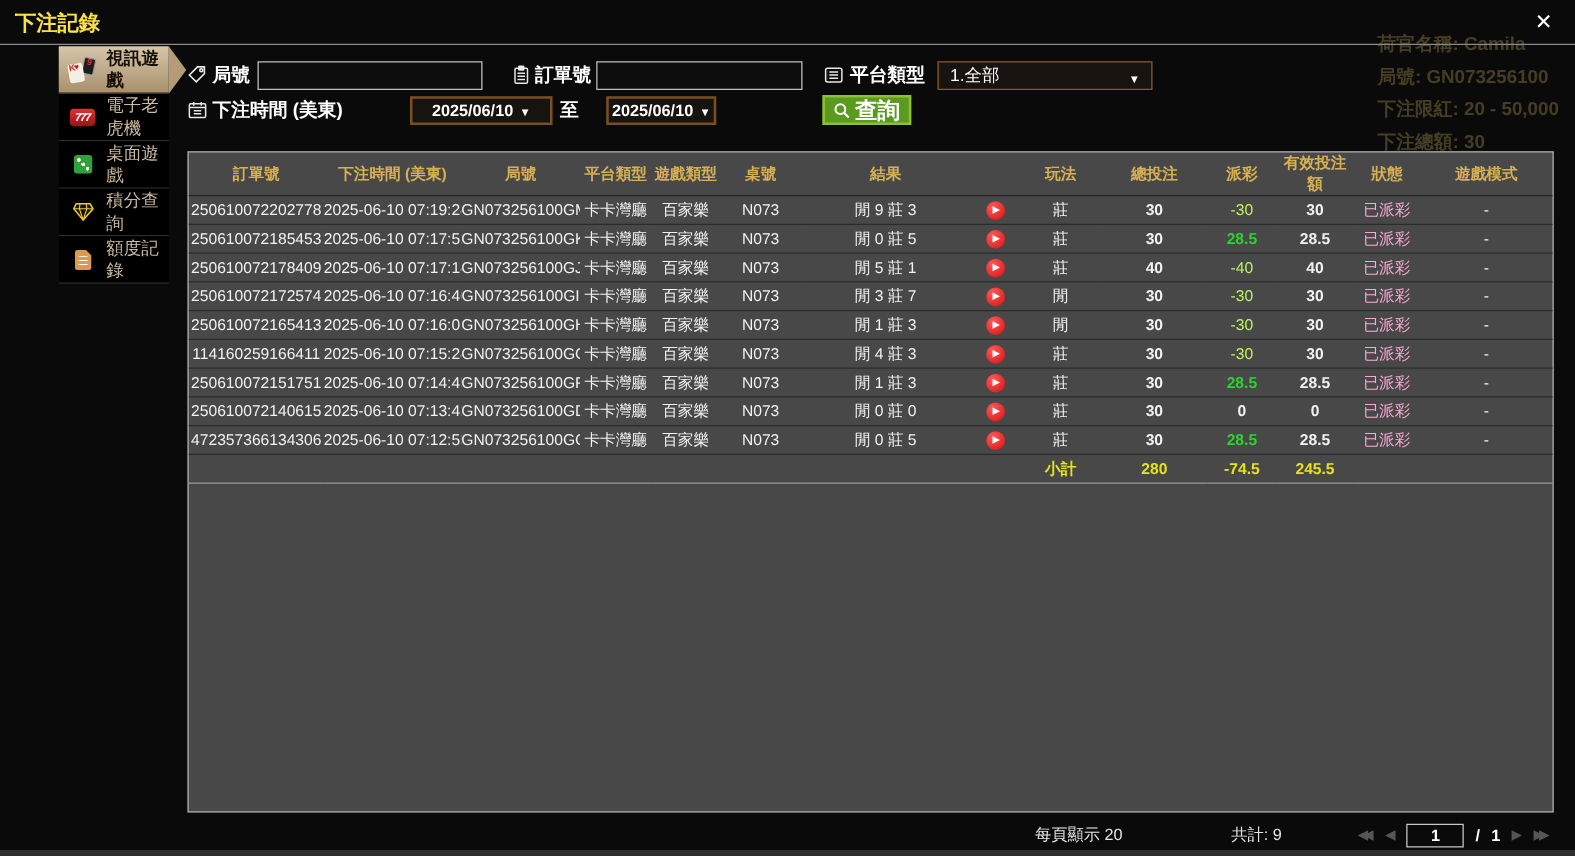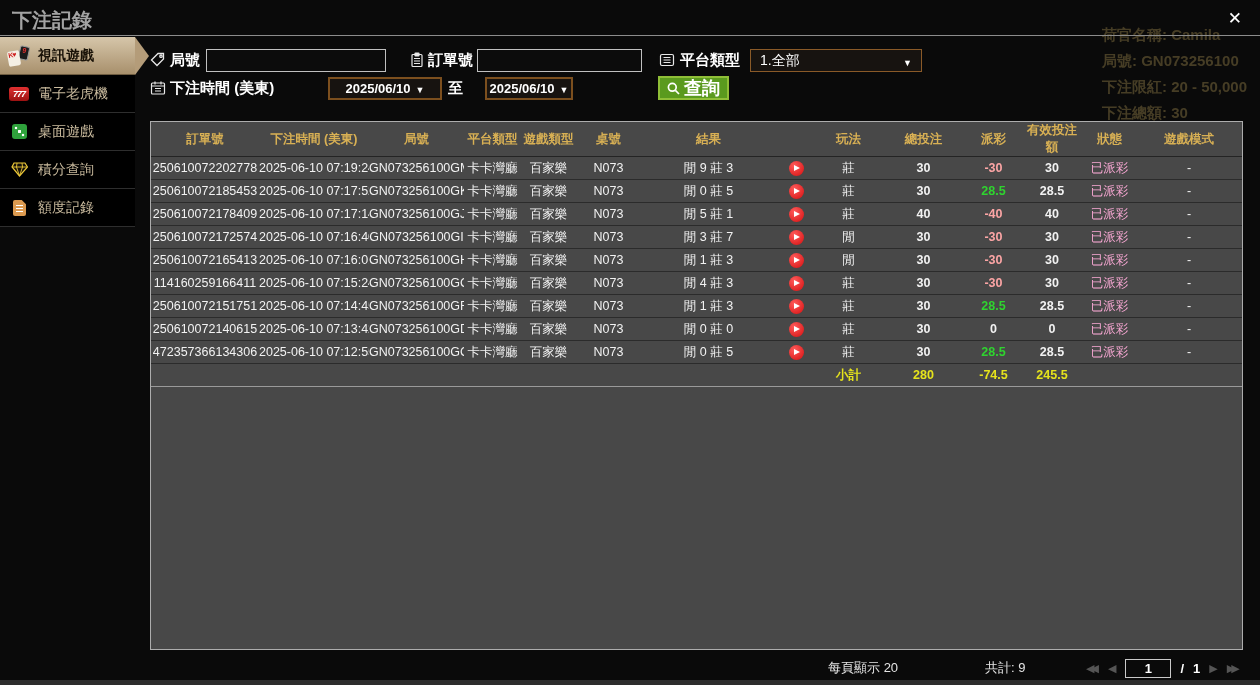--- a/index.html
+++ b/index.html
@@ -10,26 +10,26 @@
   
   .backdrop { position:absolute; inset:0; z-index:0; }
   .backdrop div { position:absolute; left:1102px; color:#8f7b46; opacity:.45;
                   font-size:15px; font-weight:bold; white-space:nowrap; }
   .bottomstrip { position:absolute; left:0; bottom:0; width:1260px; height:5px;
                  background:#2d2d2d; z-index:5; }
 
   
   .titlebar { position:absolute; left:0; top:0; width:1260px; height:36px; z-index:3;
               border-bottom:1px solid #8c8c8c; }
-  .title { position:absolute; left:12px; top:7px; font-size:20px; font-weight:bold; color:#a3a3a3; }
+  .title { position:absolute; left:12px; top:7px; font-size:17px; font-weight:bold; color:#fde047; }
   .close { position:absolute; right:18px; top:8px; font-size:17px; font-weight:bold;
            color:#fff; cursor:pointer; z-index:4; }
 
   
-  .sidebar { position:absolute; left:0; top:37px; width:135px; z-index:3; }
+  .sidebar { position:absolute; left:0; top:37px; width:135px; z-index:3;padding-left:47px; }
   .side-item { position:relative; height:38px; display:flex; align-items:center; gap:8px;
                padding-left:8px; background:#000; border-bottom:1px solid #2e2e2e;
                color:#cabb9e; font-size:14px; cursor:pointer; }
   .side-item.active { background:linear-gradient(#d6c6aa,#a8906c); color:#171006; font-weight:bold;
                       border-bottom:1px solid #6e5c40; }
   .side-item.active::after { content:''; position:absolute; right:-14px; top:50%;
         transform:translateY(-50%); border-left:14px solid #b49c79;
         border-top:19px solid transparent; border-bottom:19px solid transparent; }
   .ic { display:inline-flex; align-items:center; justify-content:center; width:22px; flex:0 0 22px; }
   
@@ -81,21 +81,21 @@
   .tablebox { position:absolute; left:150px; top:121px; width:1093px; height:529px;
               background:#484848; border:1px solid #adadad; z-index:3; }
   table { border-collapse:collapse; table-layout:fixed; width:1091px; }
   th { height:20px; color:#d8b054; font-size:12.5px; font-weight:bold;
        border-bottom:1px solid #242424; }
   td { height:23px; color:#f2f2f2; font-size:12.5px; text-align:center; overflow:hidden;
        white-space:nowrap; }
   tbody tr { border-bottom:1px solid #2b2b2b; }
   td.num { font-weight:bold; }
   td.pos { color:#2fd32f; font-weight:bold; }
-  td.neg { color:#fca5a5; font-weight:bold; }
+  td.neg { color:#bef264; font-weight:normal; }
   td.zero { color:#f2f2f2; font-weight:bold; }
   td.status { color:#f9a8d4; }
   tr.sumrow { border-top:1px solid #9a9a9a; border-bottom:1px solid #9a9a9a; }
   td.sum { color:#e6e31c; font-weight:bold; }
   .play-btn { display:inline-flex; align-items:center; justify-content:center; width:15px; height:15px;
               border-radius:50%; background:radial-gradient(circle at 35% 30%,#ff5a5a,#d40f0f);
               vertical-align:middle; cursor:pointer; }
   .play-btn::after { content:''; margin-left:1px; border-left:6px solid #fff;
                      border-top:3.5px solid transparent; border-bottom:3.5px solid transparent; }
 

